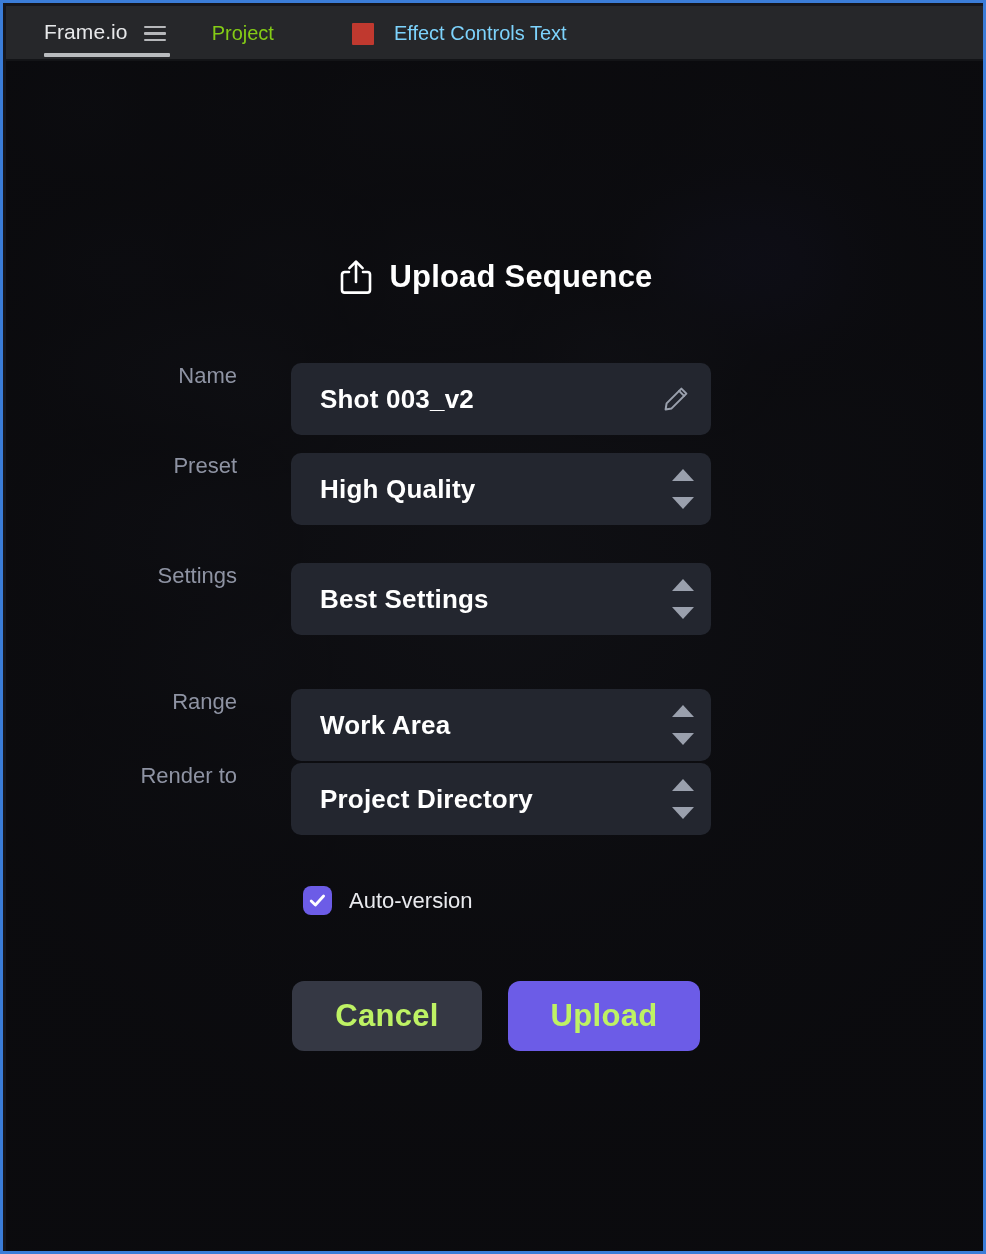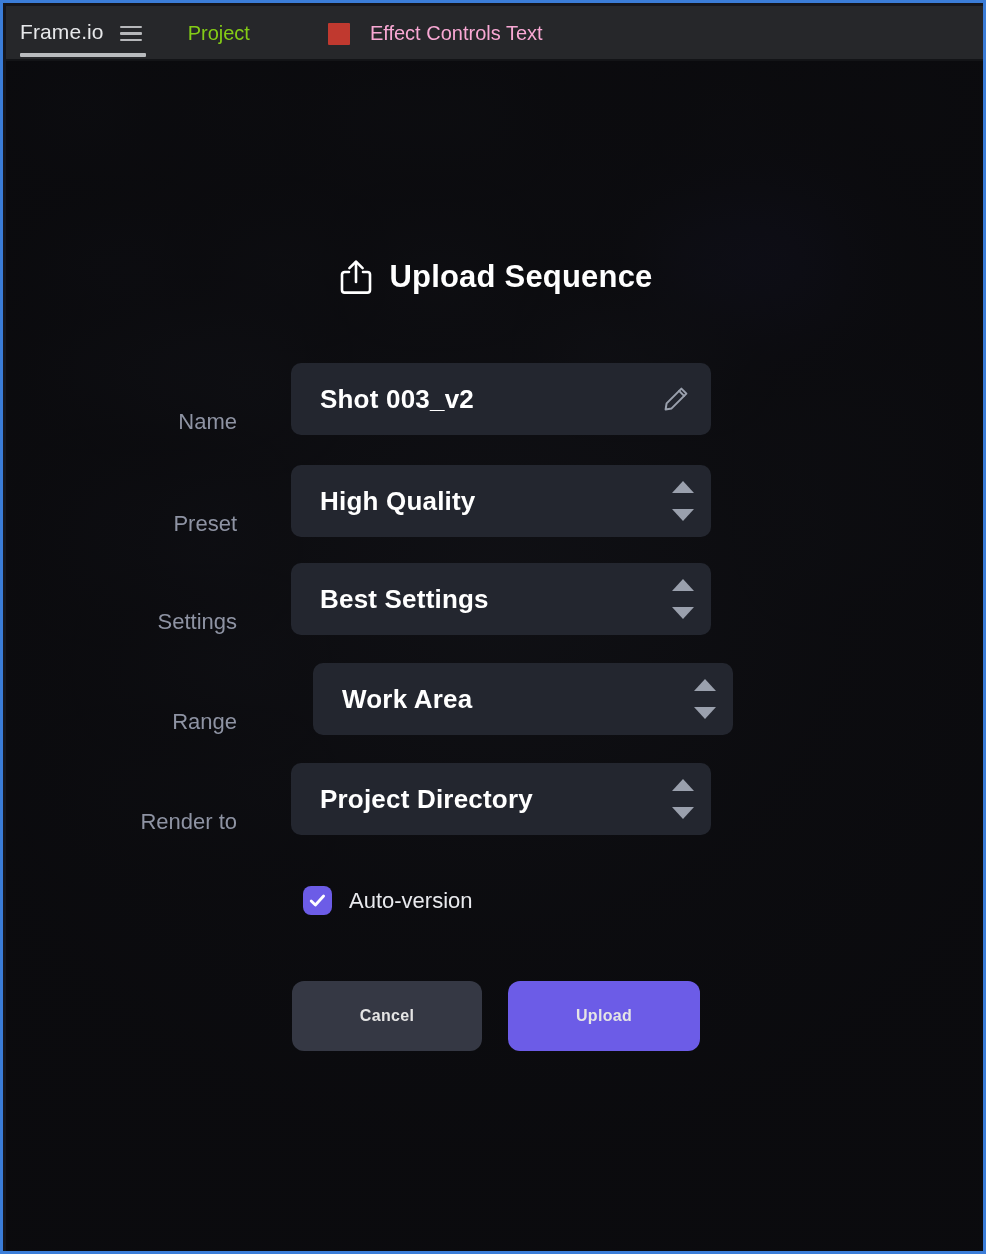--- a/index.html
+++ b/index.html
@@ -37,21 +37,21 @@
   }
   #menubar::after {
     content: "";
     position: absolute;
     left: 0; right: 0; bottom: 0;
     height: 2px;
     background: #131417;
   }
   .mb-brand {
     position: relative;
-    margin-left: 14px;
+    margin-left: 38px;
     color: #e7e8ea;
     font-size: 21px;
     letter-spacing: .1px;
     padding-bottom: 3px;
   }
   .mb-brand-underline {
     position: absolute;
     left: 0;
     bottom: -10px;
     width: 126px;
@@ -82,21 +82,21 @@
   .mb-redchip {
     margin-left: 78px;
     width: 22px;
     height: 22px;
     background: #c0392f;
     border-radius: 1px;
     flex: none;
   }
   .mb-label {
     margin-left: 20px;
-    color: #f9a8d4;
+    color: #7dd3fc;
     font-size: 20px;
   }
 
   
   #backdrop {
     position: absolute;
     left: 3px;
     top: 58px;
     width: 980px;
     height: 1193px;
@@ -144,21 +144,21 @@
   }
   .upload-icon { width: 34px; height: 36px; display: block; }
 
   
   .form-row {
     position: absolute;
     left: 0;
     width: 980px;
     height: 72px;
     display: flex;
-    align-items: flex-end;
+    align-items: flex-start;
   }
   .row-label {
     width: 285px;
     text-align: right;
     padding-right: 54px;
     box-sizing: border-box;
     color: #8e93a3;
     font-size: 22px;
     flex: none;
   }
@@ -254,22 +254,22 @@
     display: flex;
     justify-content: center;
     gap: 26px;
   }
   .btn {
     height: 70px;
     border-radius: 12px;
     display: flex;
     align-items: center;
     justify-content: center;
-    color: #e5e5e5;
-    font-size: 16px;
+    color: #bef264;
+    font-size: 31px;
     font-weight: bold;
     letter-spacing: .3px;
     border: none;
     font-family: "Liberation Sans", sans-serif;
     cursor: pointer;
   }
   #cancel-button { width: 190px; background: #353844; }
   #upload-button { width: 192px; background: #6c5ce7; }
 </style>
 </head>
@@ -320,21 +320,21 @@
         <span class="field-value">Shot 003_v2</span>
         <span>
           <svg class="pencil-icon" viewBox="0 0 26 26" fill="none" stroke="#9aa0ad" stroke-width="2" stroke-linecap="round" stroke-linejoin="round">
             <path d="M18.4 2.6 L23.4 7.6 L8.6 22.4 L2.6 23.4 L3.6 17.4 Z"></path>
             <path d="M16.1 4.9 L21.1 9.9"></path>
           </svg>
         </span>
       </div>
     </div>
 
-    <div class="form-row" style="top:404px;">
+    <div class="form-row" style="top:392px;">
       <div class="row-label">Preset</div>
       <div class="field">
         <span class="field-value indent">High Quality</span>
         <span class="stepper">
           <span class="up"></span>
           <span class="down"></span>
         </span>
       </div>
     </div>
 
@@ -342,21 +342,21 @@
       <div class="row-label">Settings</div>
       <div class="field">
         <span class="field-value indent">Best Settings</span>
         <span class="stepper">
           <span class="up"></span>
           <span class="down"></span>
         </span>
       </div>
     </div>
 
-    <div class="form-row" style="top:602px;gap:22px;">
+    <div class="form-row" style="top:628px;">
       <div class="row-label">Range</div>
       <div class="field">
         <span class="field-value indent">Work Area</span>
         <span class="stepper">
           <span class="up"></span>
           <span class="down"></span>
         </span>
       </div>
     </div>
 

